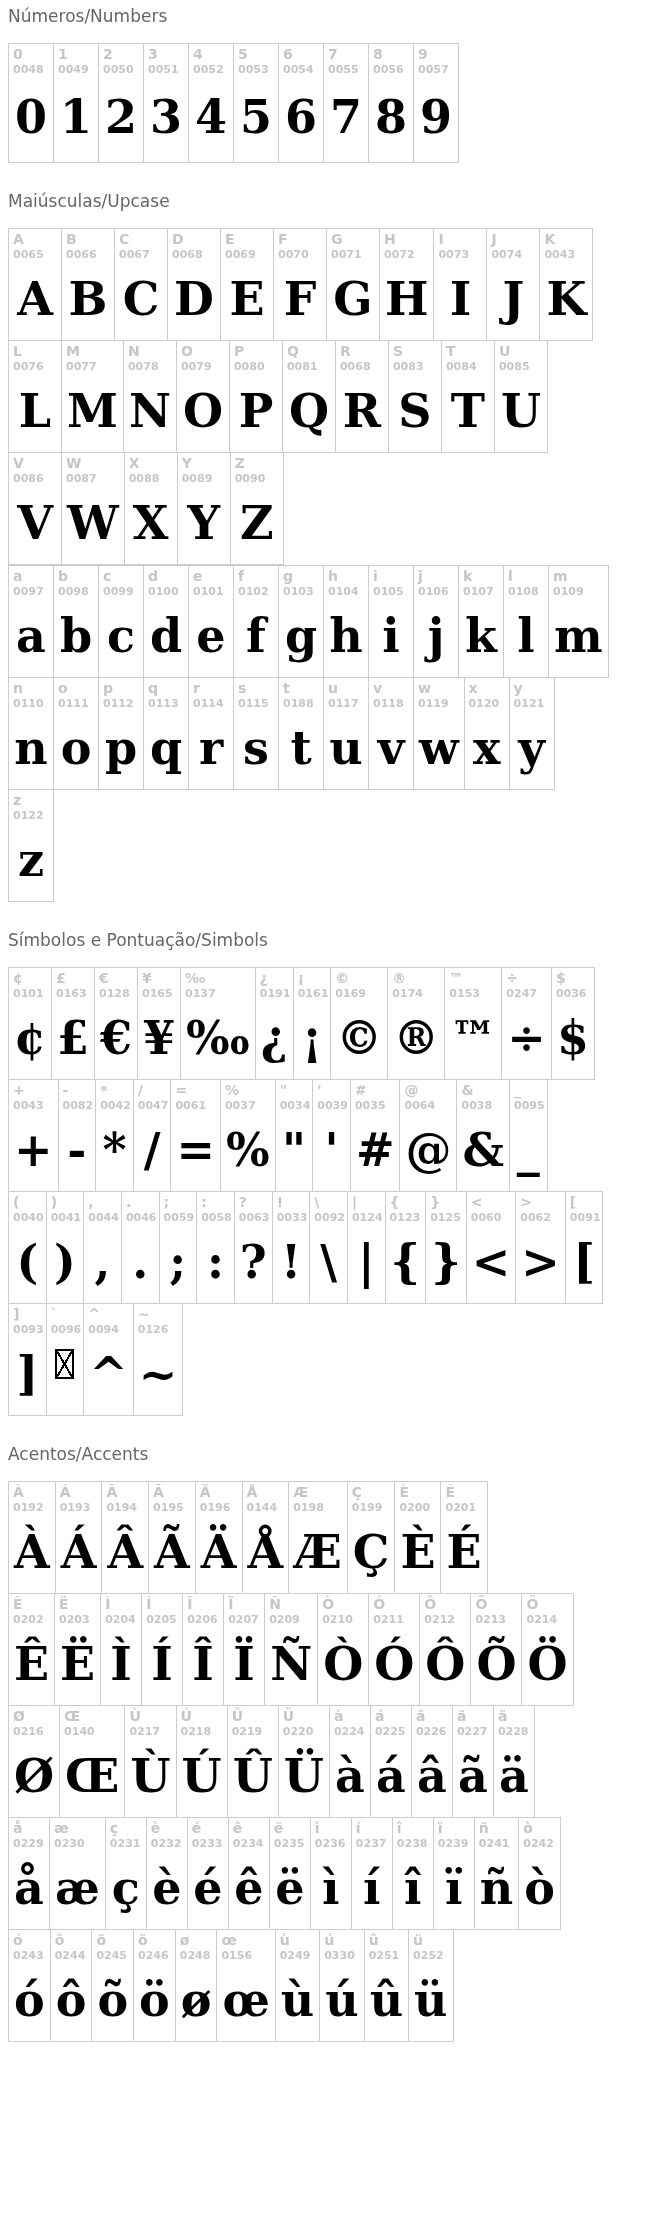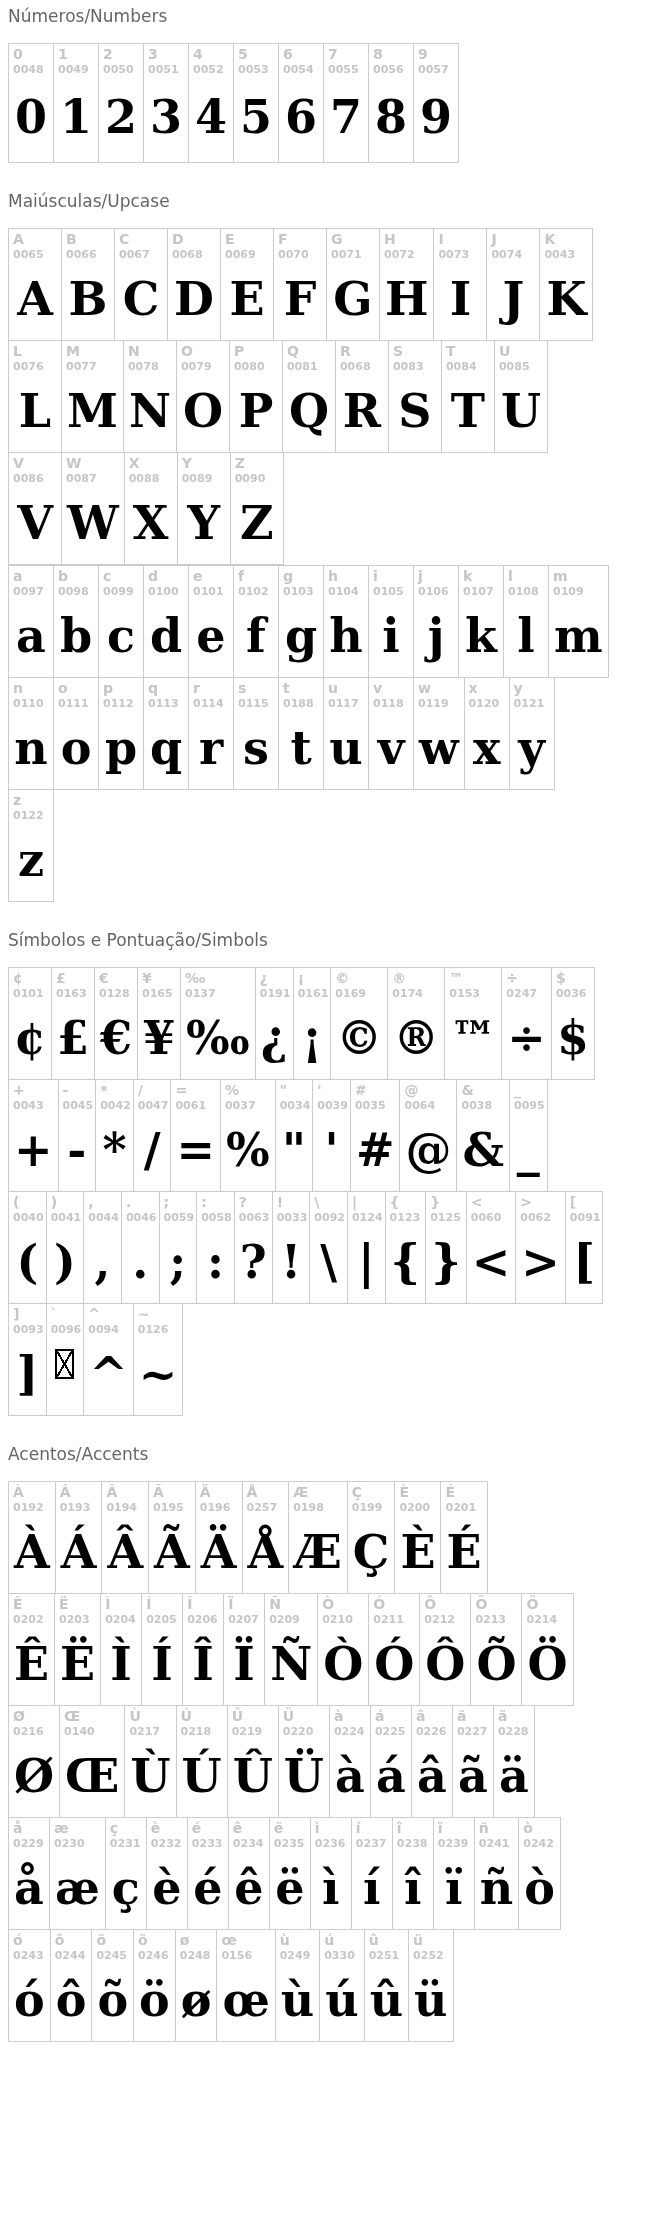--- a/index.html
+++ b/index.html
@@ -464,21 +464,21 @@
           </div>
         </div>
         <div class="row">
           <div class="cell">
             <div class="cell-char">+</div>
             <div class="cell-code">0043</div>
             <div class="glyph-area"><span class="glyph">+</span></div>
           </div>
           <div class="cell">
             <div class="cell-char">-</div>
-            <div class="cell-code">0045</div>
+            <div class="cell-code">0082</div>
             <div class="glyph-area"><span class="glyph">-</span></div>
           </div>
           <div class="cell">
             <div class="cell-char">*</div>
             <div class="cell-code">0042</div>
             <div class="glyph-area"><span class="glyph">*</span></div>
           </div>
           <div class="cell">
             <div class="cell-char">/</div>
             <div class="cell-code">0047</div>
@@ -651,21 +651,21 @@
             <div class="cell-code">0195</div>
             <div class="glyph-area"><span class="glyph">Ã</span></div>
           </div>
           <div class="cell">
             <div class="cell-char">Ä</div>
             <div class="cell-code">0196</div>
             <div class="glyph-area"><span class="glyph">Ä</span></div>
           </div>
           <div class="cell">
             <div class="cell-char">Å</div>
-            <div class="cell-code">0257</div>
+            <div class="cell-code">0144</div>
             <div class="glyph-area"><span class="glyph">Å</span></div>
           </div>
           <div class="cell">
             <div class="cell-char">Æ</div>
             <div class="cell-code">0198</div>
             <div class="glyph-area"><span class="glyph">Æ</span></div>
           </div>
           <div class="cell">
             <div class="cell-char">Ç</div>
             <div class="cell-code">0199</div>

